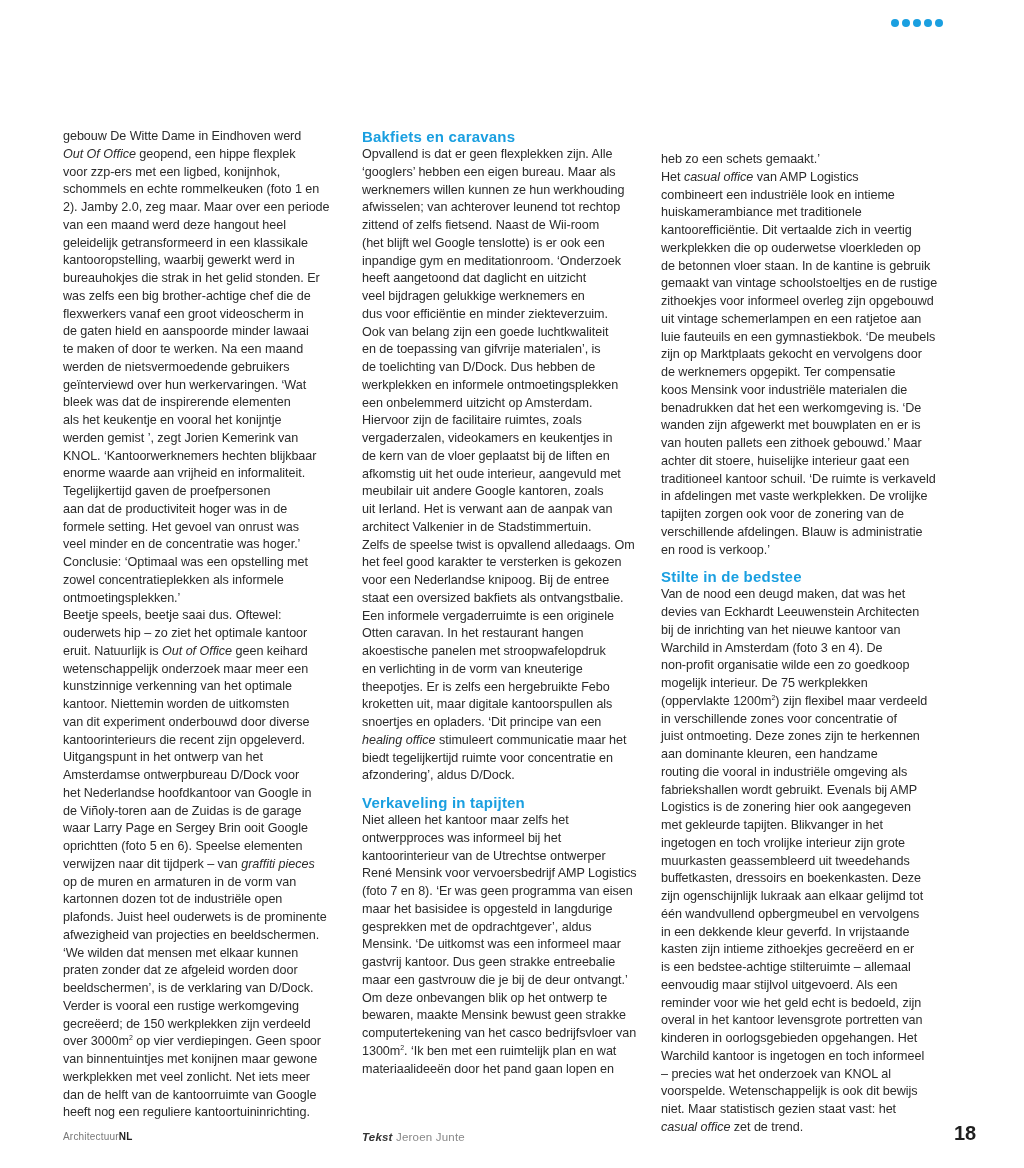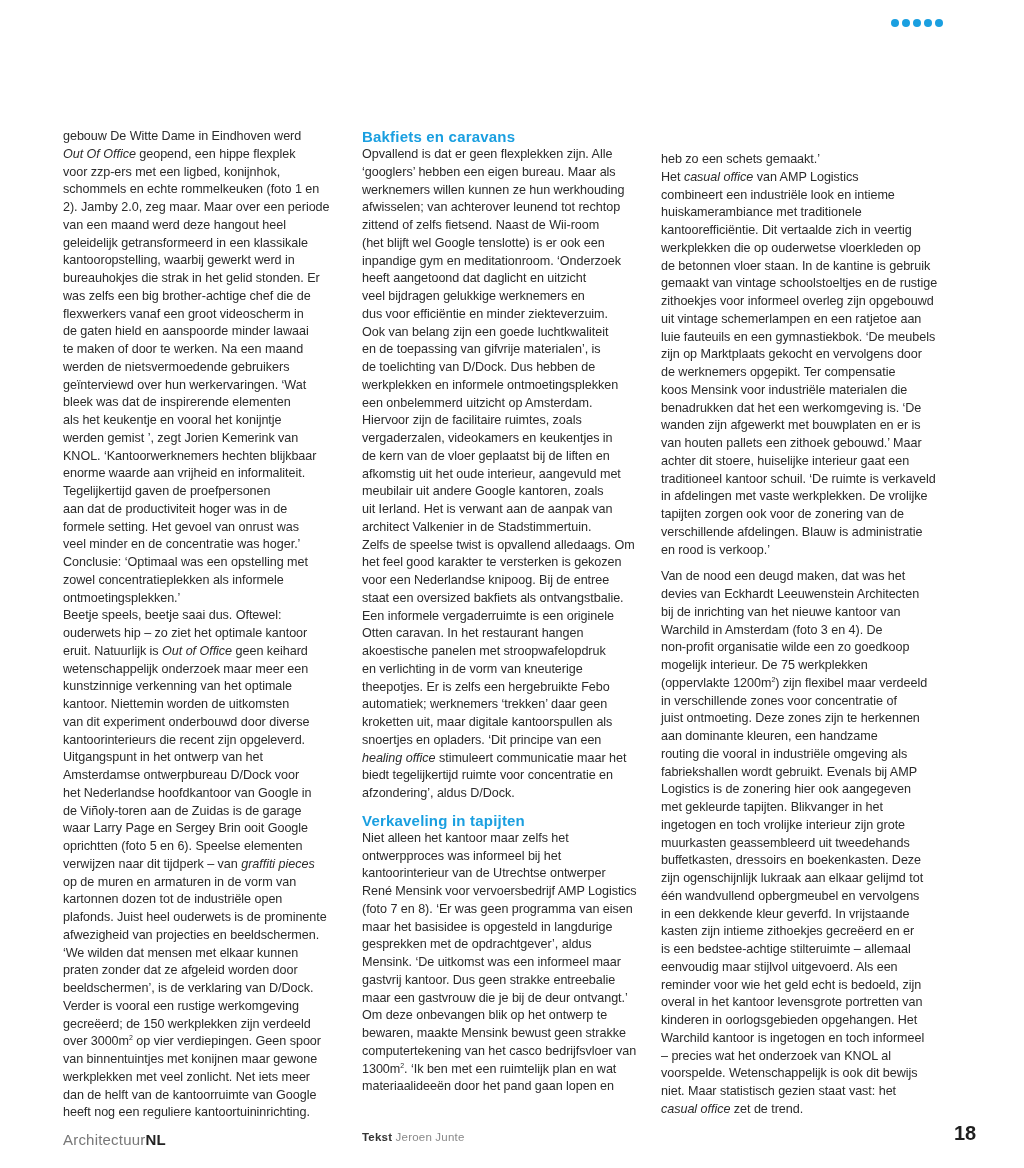--- a/index.html
+++ b/index.html
@@ -52,34 +52,34 @@
       line-height: 18px;
       letter-spacing: 0.2px;
       white-space: nowrap;
     }
     .gap { display: block; height: 9px; }
     sup { font-size: 7px; line-height: 0; vertical-align: super; }
     .footer-left {
       position: absolute;
       top: 1131px;
       left: 63px;
-      font-size: 15px;
+      font-size: 10px;
       color: #777777;
       letter-spacing: 0.2px;
     }
     .footer-left b { color: #222222; }
     .footer-mid {
       position: absolute;
       top: 1131px;
       left: 362px;
       font-size: 11.5px;
       color: #888888;
       letter-spacing: 0.2px;
     }
-    .footer-mid b { color: #333333; }
+    .footer-mid b { color: #333333; font-style: italic; }
     .page-number {
       position: absolute;
       top: 1122px;
       left: 917px;
       font-size: 20px;
       font-weight: bold;
       color: #1f1f1f;
       margin-left: 37px;
     }
   </style>
@@ -179,21 +179,20 @@
   <span class="line">architect Valkenier in de Stadstimmertuin.</span>
   <span class="line">Zelfs de speelse twist is opvallend alledaags. Om</span>
   <span class="line">het feel good karakter te versterken is gekozen</span>
   <span class="line">voor een Nederlandse knipoog. Bij de entree</span>
   <span class="line">staat een oversized bakfiets als ontvangstbalie.</span>
   <span class="line">Een informele vergaderruimte is een originele</span>
   <span class="line">Otten caravan. In het restaurant hangen</span>
   <span class="line">akoestische panelen met stroopwafelopdruk</span>
   <span class="line">en verlichting in de vorm van kneuterige</span>
   <span class="line">theepotjes. Er is zelfs een hergebruikte Febo</span>
-  <span class="line">automatiek; werknemers ‘trekken’ daar geen</span>
   <span class="line">kroketten uit, maar digitale kantoorspullen als</span>
   <span class="line">snoertjes en opladers. ‘Dit principe van een</span>
   <span class="line"><i>healing office</i><span> stimuleert communicatie maar het</span></span>
   <span class="line">biedt tegelijkertijd ruimte voor concentratie en</span>
   <span class="line">afzondering’, aldus D/Dock.</span>
   <span class="gap"></span>
   <span class="heading">Verkaveling in tapijten</span>
   <span class="line">Niet alleen het kantoor maar zelfs het</span>
   <span class="line">ontwerpproces was informeel bij het</span>
   <span class="line">kantoorinterieur van de Utrechtse ontwerper</span>
@@ -229,20 +228,21 @@
   <span class="line">benadrukken dat het een werkomgeving is. ‘De</span>
   <span class="line">wanden zijn afgewerkt met bouwplaten en er is</span>
   <span class="line">van houten pallets een zithoek gebouwd.’ Maar</span>
   <span class="line">achter dit stoere, huiselijke interieur gaat een</span>
   <span class="line">traditioneel kantoor schuil. ‘De ruimte is verkaveld</span>
   <span class="line">in afdelingen met vaste werkplekken. De vrolijke</span>
   <span class="line">tapijten zorgen ook voor de zonering van de</span>
   <span class="line">verschillende afdelingen. Blauw is administratie</span>
   <span class="line">en rood is verkoop.’</span>
   <span class="gap"></span>
+  <span class="heading">Stilte in de bedstee</span>
   <span class="line">Van de nood een deugd maken, dat was het</span>
   <span class="line">devies van Eckhardt Leeuwenstein Architecten</span>
   <span class="line">bij de inrichting van het nieuwe kantoor van</span>
   <span class="line">Warchild in Amsterdam (foto 3 en 4). De</span>
   <span class="line">non-profit organisatie wilde een zo goedkoop</span>
   <span class="line">mogelijk interieur. De 75 werkplekken</span>
   <span class="line"><span>(oppervlakte 1200m</span><sup>2</sup><span>) zijn flexibel maar verdeeld</span></span>
   <span class="line">in verschillende zones voor concentratie of</span>
   <span class="line">juist ontmoeting. Deze zones zijn te herkennen</span>
   <span class="line">aan dominante kleuren, een handzame</span>

